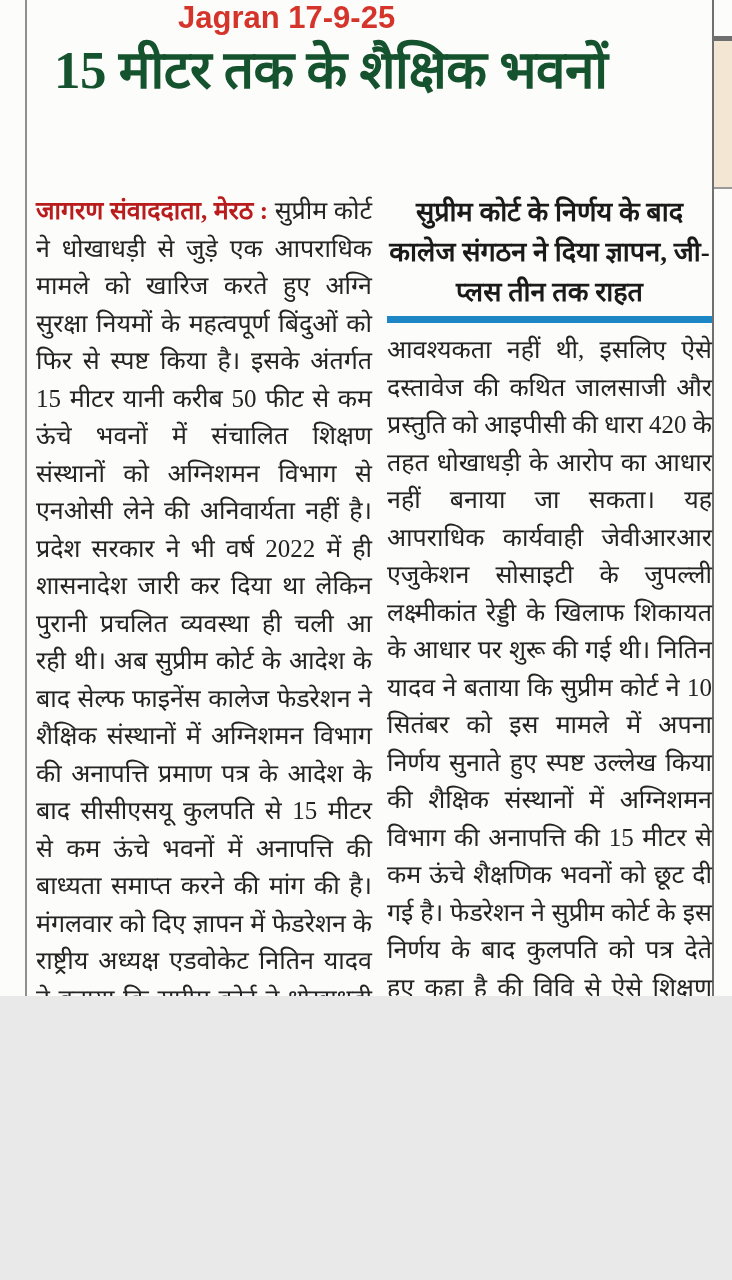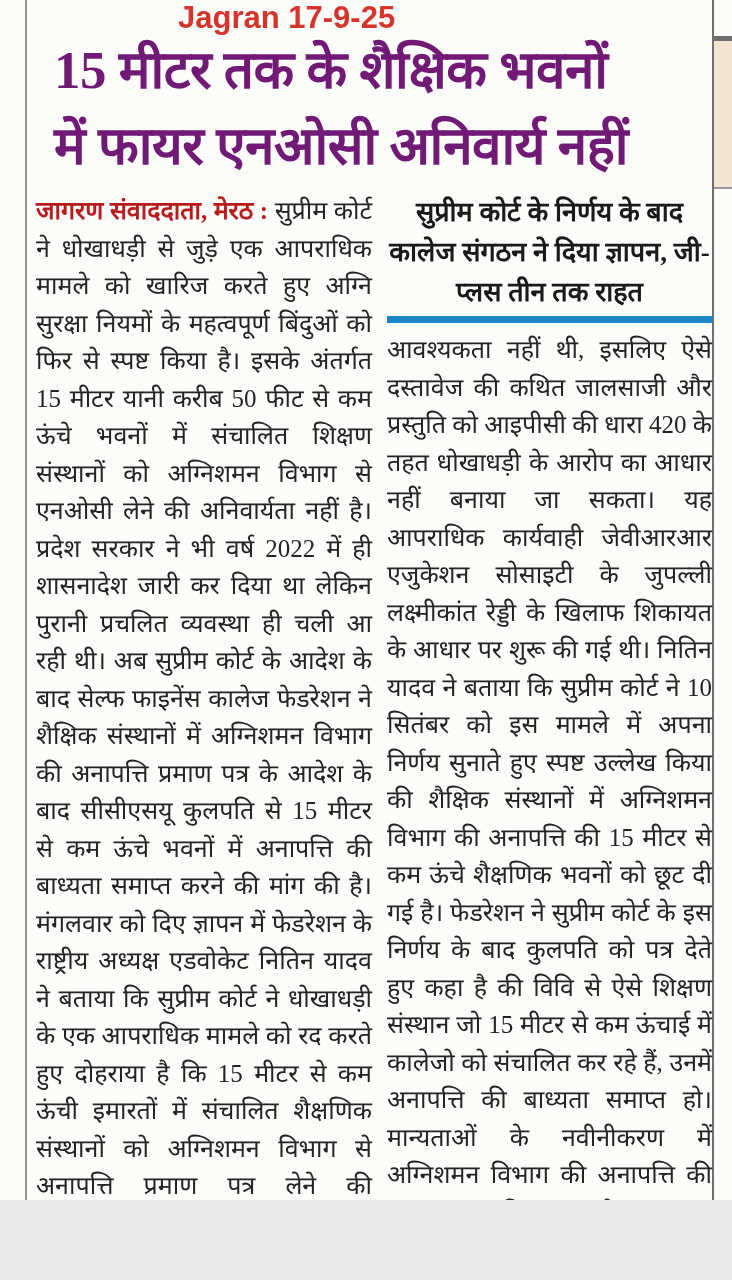--- a/index.html
+++ b/index.html
@@ -3,21 +3,21 @@
 <meta charset="utf-8">
 <style>
   html, body {
     margin: 0;
     padding: 0;
     background: #e9e9e9;
   }
   .clip {
     position: relative;
     width: 732px;
-    height: 1200px;
+    height: 996px;
     margin: 0 auto;
     background: #fcfcfb;
     overflow: hidden;
     font-family: "Liberation Serif", "DejaVu Serif", serif;
     color: #1c1c1c;
   }
 
   
   .left-rule {
     position: absolute;
@@ -67,21 +67,21 @@
   }
 
   
   .headline {
     position: absolute;
     left: 54px; top: 32px;
     width: 648px;
     font-size: 53px;
     font-weight: 700;
     line-height: 76px;
-    color: #701a75;
+    color: #14532d;
     letter-spacing: -0.5px;
   }
 
   
   .columns {
     position: absolute;
     left: 36px; top: 192px;
     width: 676px;
     display: flex;
     gap: 15px;
@@ -124,21 +124,20 @@
   <div class="left-rule"></div>
   <div class="left-rule-foot"></div>
   <div class="right-rule"></div>
   <div class="cream-box"></div>
   <div class="bottom-bar"></div>
 
   <div class="credit">Jagran 17-9-25</div>
 
   <div class="headline">
     <div>15 मीटर तक के शैक्षिक भवनों</div>
-    <div>में फायर एनओसी अनिवार्य नहीं</div>
   </div>
 
   <div class="columns">
 
     <div class="col-left">
       <p class="body-text"><span class="dateline">जागरण संवाददाता, मेरठ :</span> <span>सुप्रीम कोर्ट ने धोखाधड़ी से जुड़े एक आपराधिक मामले को खारिज करते हुए अग्नि सुरक्षा नियमों के महत्वपूर्ण बिंदुओं को फिर से स्पष्ट किया है। इसके अंतर्गत 15 मीटर यानी करीब 50 फीट से कम ऊंचे भवनों में संचालित शिक्षण संस्थानों को अग्निशमन विभाग से एनओसी लेने की अनिवार्यता नहीं है। प्रदेश सरकार ने भी वर्ष 2022 में ही शासनादेश जारी कर दिया था लेकिन पुरानी प्रचलित व्यवस्था ही चली आ रही थी। अब सुप्रीम कोर्ट के आदेश के बाद सेल्फ फाइनेंस कालेज फेडरेशन ने शैक्षिक संस्थानों में अग्निशमन विभाग की अनापत्ति प्रमाण पत्र के आदेश के बाद सीसीएसयू कुलपति से 15 मीटर से कम ऊंचे भवनों में अनापत्ति की बाध्यता समाप्त करने की मांग की है। मंगलवार को दिए ज्ञापन में फेडरेशन के राष्ट्रीय अध्यक्ष एडवोकेट नितिन यादव ने बताया कि सुप्रीम कोर्ट ने धोखाधड़ी के एक आपराधिक मामले को रद करते हुए दोहराया है कि 15 मीटर से कम ऊंची इमारतों में संचालित शैक्षणिक संस्थानों को अग्निशमन विभाग से अनापत्ति प्रमाण पत्र लेने की आवश्यकता नहीं है। न्यायमूर्ति बीवी नागरत्ना और न्यायमूर्ति जायमाल्या बागची की पीठ ने कहा कि चूंकि एनओसी अनिवार्य</span></p>
     </div>
 
     <div class="col-right">
       <p class="subhead">सुप्रीम कोर्ट के निर्णय के बाद कालेज संगठन ने दिया ज्ञापन, जी-प्लस तीन तक राहत</p>

